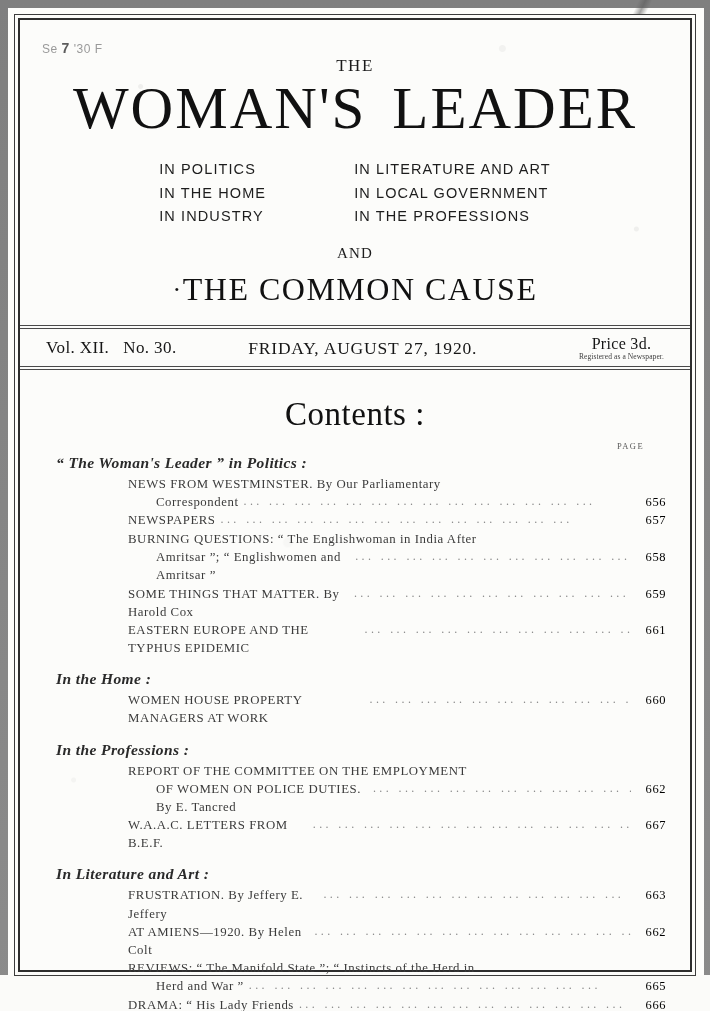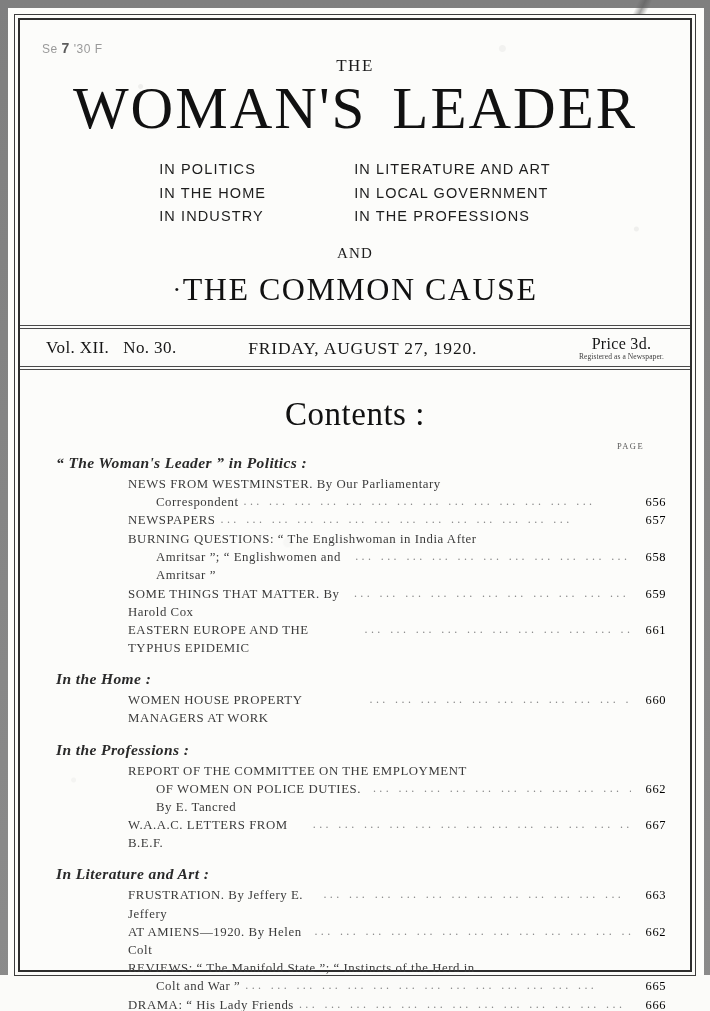--- a/index.html
+++ b/index.html
@@ -298,21 +298,21 @@
             <span class="txt">AT AMIENS—1920.  By Helen Colt</span>
             <span class="lead2">... ... ... ... ... ... ... ... ... ... ... ... ... ...</span>
             <span class="pg">662</span>
           </div>
           <div class="entry">
             <span class="txt">REVIEWS:  “ The Manifold State ”; “ Instincts of the Herd in</span>
             <span class="lead2"></span>
             <span class="pg blank"></span>
           </div>
           <div class="entry cont">
-            <span class="txt">Colt and War ”</span>
+            <span class="txt">Herd and War ”</span>
             <span class="lead2">... ... ... ... ... ... ... ... ... ... ... ... ... ...</span>
             <span class="pg">665</span>
           </div>
           <div class="entry">
             <span class="txt">DRAMA: “ His Lady Friends ”</span>
             <span class="lead2">... ... ... ... ... ... ... ... ... ... ... ... ... ...</span>
             <span class="pg">666</span>
           </div>
         </div>
       </div>

